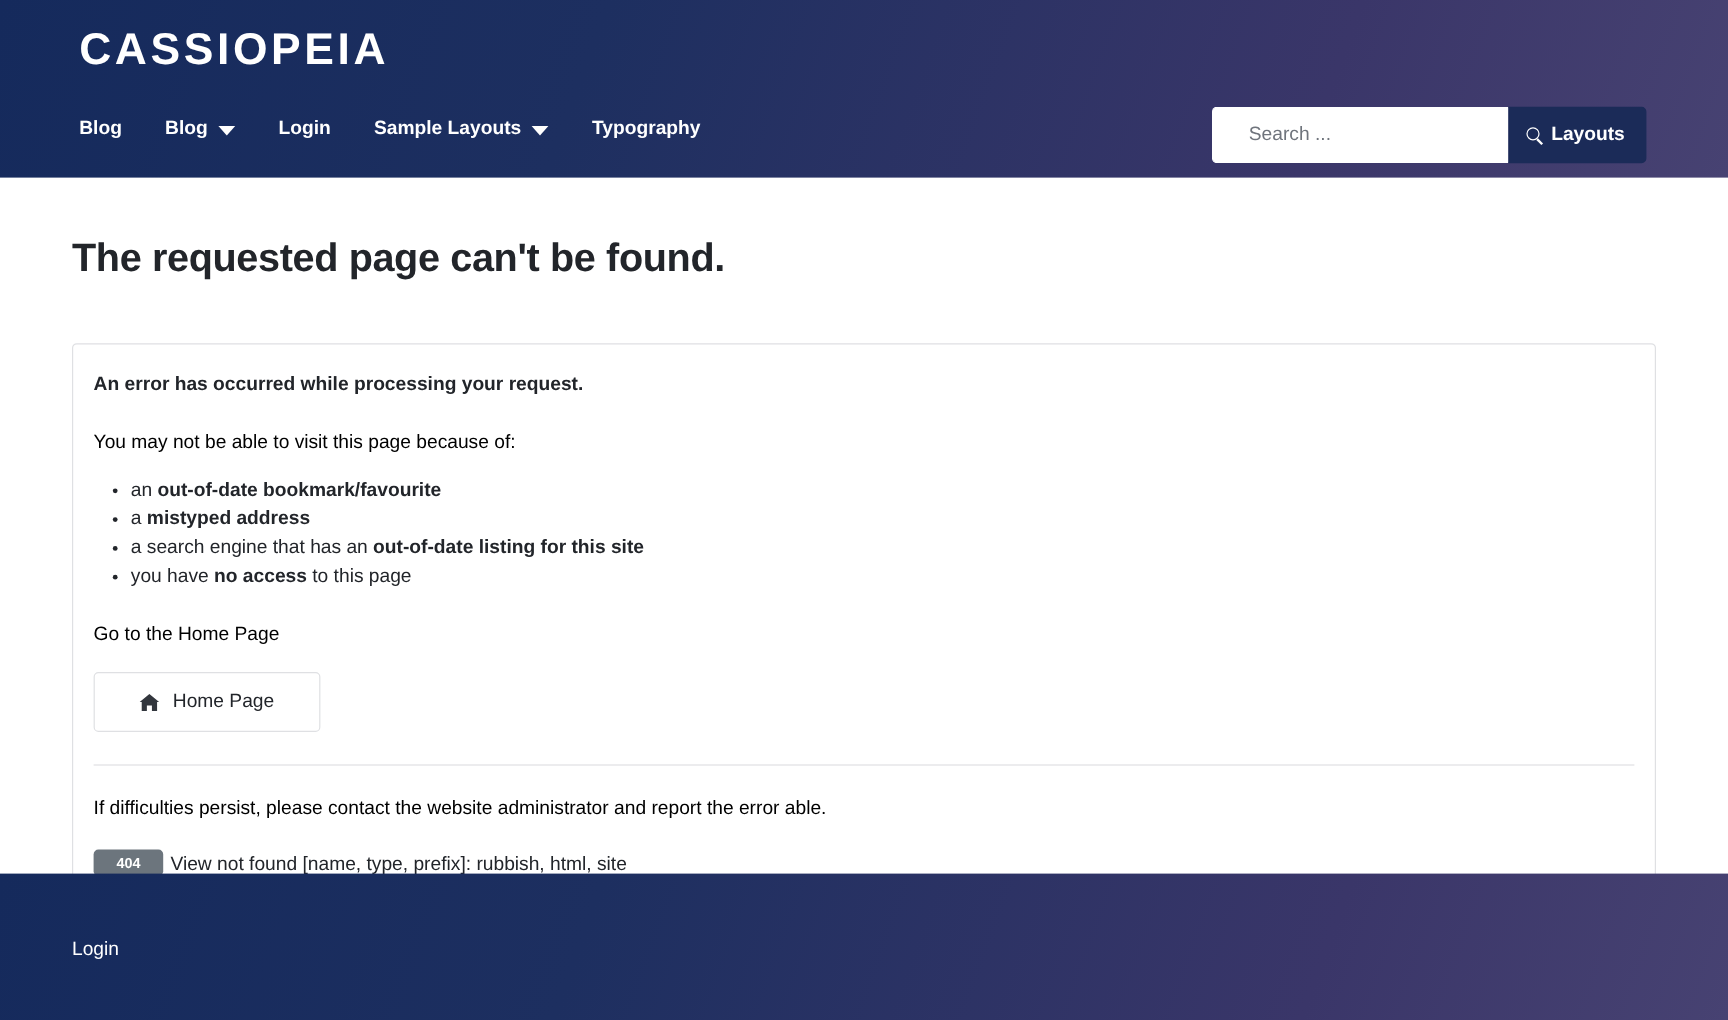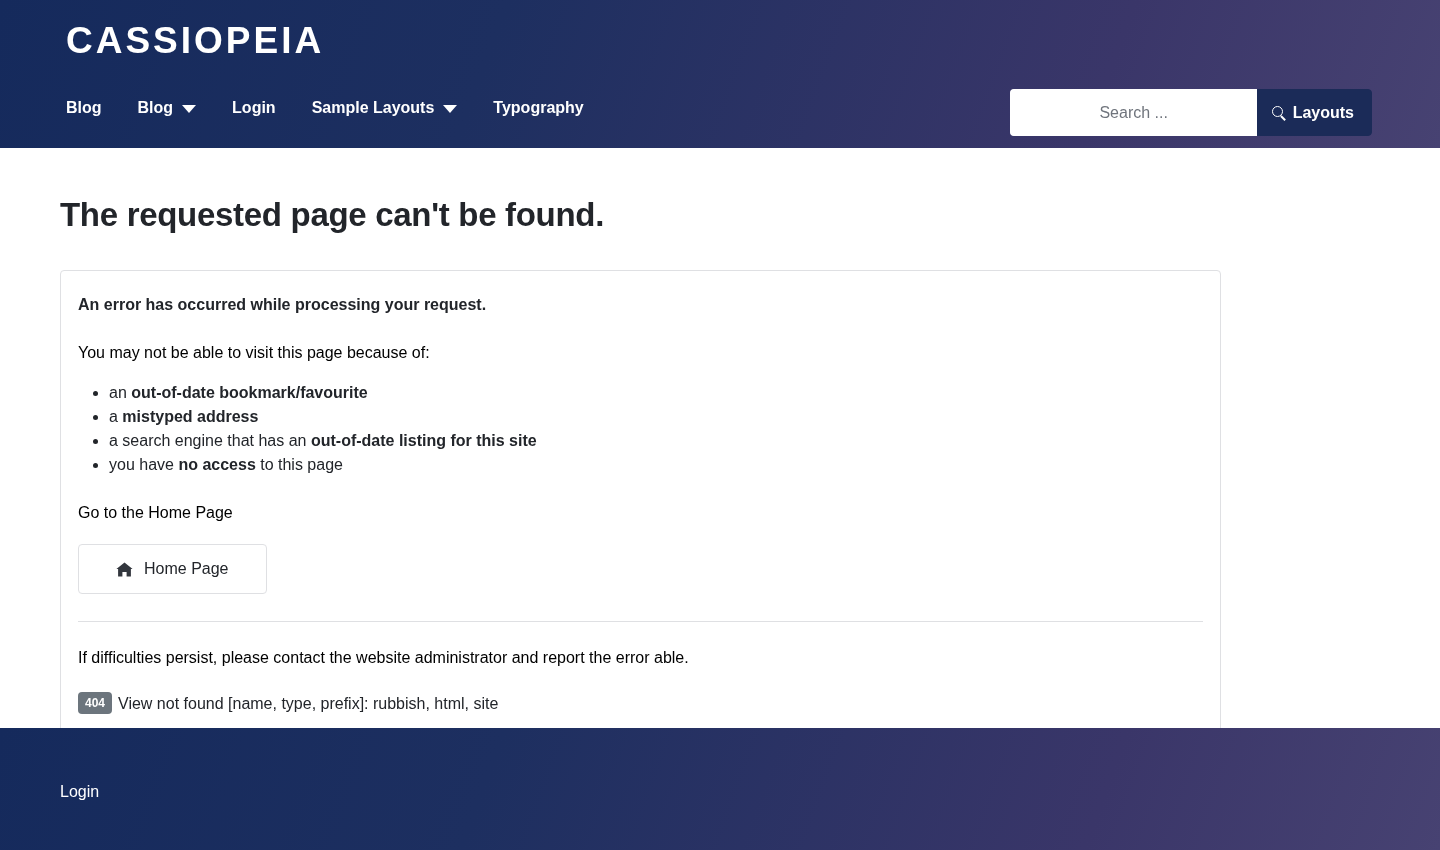--- a/index.html
+++ b/index.html
@@ -81,23 +81,22 @@
   .search-input {
     width: 247px;
     height: 47px;
     border: 1px solid #ffffff;
     border-right: none;
     border-radius: 4px 0 0 4px;
     background: #ffffff;
     font-family: "Liberation Sans", sans-serif;
     font-size: 16px;
     color: #22252a;
-    padding: 0 14px;
+    padding: 0 30px;
     outline: none;
-    text-align: center;
   }
   .search-input::placeholder { color: #6f747c; }
   .search-btn {
     height: 47px;
     background: #1b2b58;
     color: #ffffff;
     border: 1px solid #1b2b58;
     border-radius: 0 4px 4px 0;
     font-family: "Liberation Sans", sans-serif;
     font-size: 16px;
@@ -143,22 +142,22 @@
     margin: 0;
     padding-top: 43px;
     font-size: 33px;
     line-height: 48px;
     font-weight: bold;
     color: #22252a;
     letter-spacing: -0.3px;
   }
 
   .error-card {
-    margin-top: 31px;
-    width: 1161px;
+    margin-top: 47px;
+    width: 1320px;
     border: 1px solid #dfe0e3;
     border-radius: 4px;
     background: #ffffff;
     padding: 22px 17px 22px 17px;
   }
   .card-body { padding: 0 0 0 0; }
 
   .err-lead {
     margin: 0;
     font-size: 16px;
@@ -215,21 +214,21 @@
     margin: 27px 0 0 0;
   }
 
   .badge-404 {
     display: inline-block;
     background: #6c757d;
     color: #ffffff;
     font-size: 12px;
     font-weight: bold;
     line-height: 16px;
-    padding: 3px 7px;
+    padding: 3px 19px;
     border-radius: 4px;
     vertical-align: 2px;
     margin-right: 6px;
   }
   .err-detail {
     margin: 22px 0 0 0;
     font-size: 16px;
     line-height: 24px;
     color: #22252a;
   }

